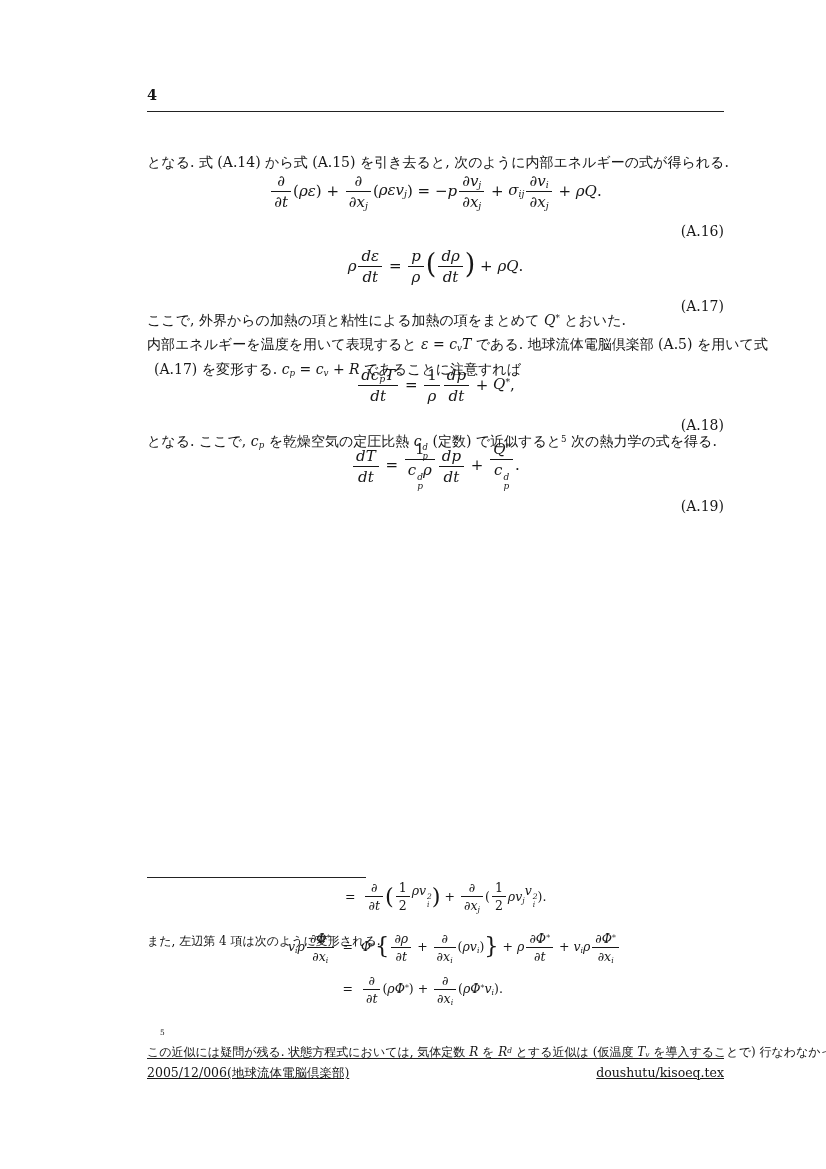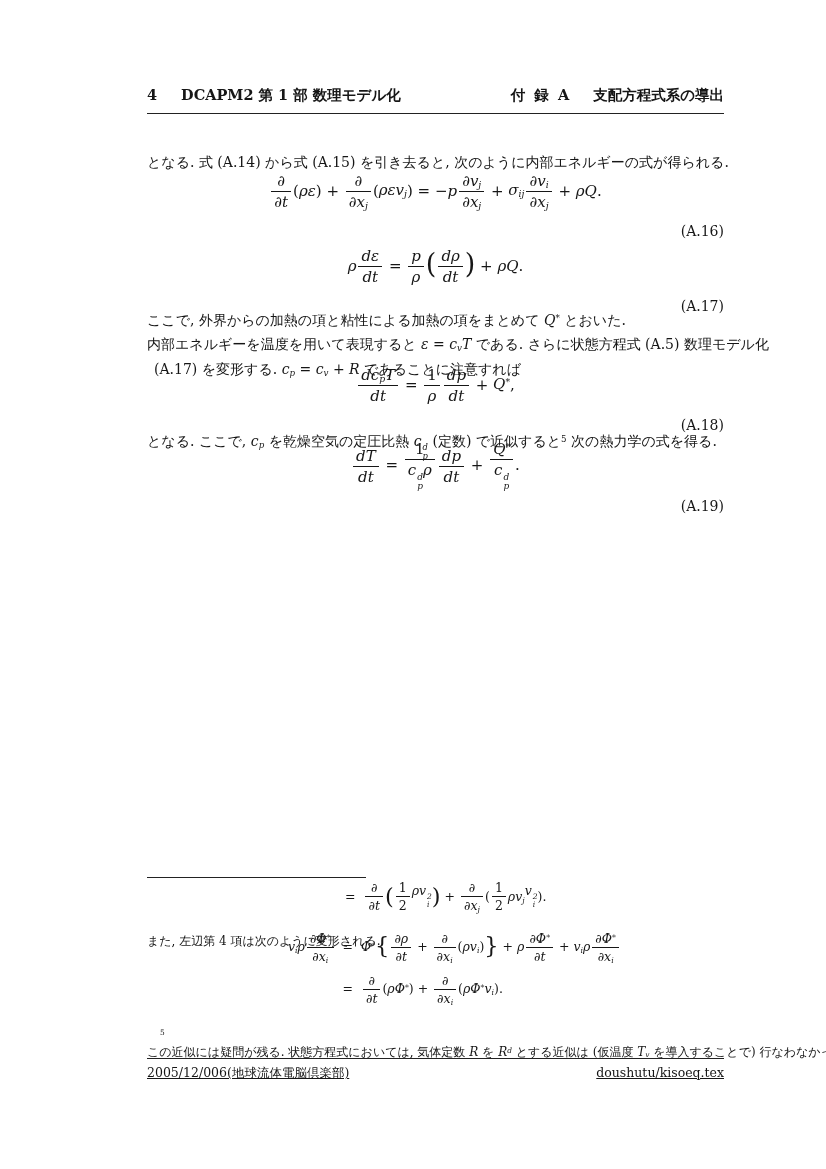--- a/index.html
+++ b/index.html
@@ -47,42 +47,37 @@
   .ftr{position:absolute;top:1058px;left:147px;width:577px;border-top:1.1px solid #222;
        padding-top:6px;display:flex;justify-content:space-between;font-size:12.5px;text-decoration:underline;}
 </style>
 </head>
 <body>
 
 <div class="page">
 
   <div class="hdr">
     <span class="pgnum">4</span>
-    <span>DCAPM2 第 1 部 数理モデル化</span>
-    <span class="right">
-      <span class="applabel">付 録 A</span>
-      <span>支配方程式系の導出</span>
-    </span>
   </div>
 
   <p class="para" style="top:138px;"><span class="tok">となる. 式 (A.14) から式 (A.15) を引き去ると, 次のように内部エネルギーの式が得られる.</span></p>
 
   <div class="eq" style="top:166px;height:50px;">
     <span><span class="frac"><span class="num"><span class="tok it">∂</span></span><span class="den"><span class="tok it">∂t</span></span></span><span class="tok">(</span><span class="tok it">ρε</span><span class="tok">) + </span><span class="frac"><span class="num"><span class="tok it">∂</span></span><span class="den"><span class="tok it">∂x<sub>j</sub></span></span></span><span class="tok">(</span><span class="tok it">ρεv<sub>j</sub></span><span class="tok">) = −</span><span class="tok it">p</span><span class="frac"><span class="num"><span class="tok it">∂v<sub>j</sub></span></span><span class="den"><span class="tok it">∂x<sub>j</sub></span></span></span><span class="tok"> + </span><span class="tok it">σ<sub>ij</sub></span><span class="frac"><span class="num"><span class="tok it">∂v<sub>i</sub></span></span><span class="den"><span class="tok it">∂x<sub>j</sub></span></span></span><span class="tok"> + </span><span class="tok it">ρQ</span><span class="tok">.</span></span>
     <span class="eqnum">(A.16)</span>
   </div>
 
 
   <div class="eq" style="top:240px;height:52px;">
     <span><span class="tok it">ρ</span><span class="frac"><span class="num"><span class="tok it">dε</span></span><span class="den"><span class="tok it">dt</span></span></span><span class="tok"> = </span><span class="frac"><span class="num"><span class="tok it">p</span></span><span class="den"><span class="tok it">ρ</span></span></span><span class="tok big">(</span><span class="frac"><span class="num"><span class="tok it">dρ</span></span><span class="den"><span class="tok it">dt</span></span></span><span class="tok big">)</span><span class="tok"> + </span><span class="tok it">ρQ</span><span class="tok">.</span></span>
     <span class="eqnum">(A.17)</span>
   </div>
 
   <p class="para" style="top:296px;"><span class="tok">ここで, 外界からの加熱の項と粘性による加熱の項をまとめて </span><span class="tok it">Q<sup>*</sup></span><span class="tok"> とおいた.</span></p>
-  <p class="para" style="top:320px;"><span class="tok">内部エネルギーを温度を用いて表現すると </span><span class="tok it">ε</span><span class="tok"> = </span><span class="tok it">c<sub>v</sub></span><span class="tok it">T</span><span class="tok"> である. さらに状態方程式 (A.5) 数理モデル化</span></p>
+  <p class="para" style="top:320px;"><span class="tok">内部エネルギーを温度を用いて表現すると </span><span class="tok it">ε</span><span class="tok"> = </span><span class="tok it">c<sub>v</sub></span><span class="tok it">T</span><span class="tok"> である. 地球流体電脳倶楽部 (A.5) を用いて式</span></p>
   <p class="para" style="top:345px;margin-left:7px;"><span class="tok">(A.17) を変形する. </span><span class="tok it">c<sub>p</sub></span><span class="tok"> = </span><span class="tok it">c<sub>v</sub></span><span class="tok"> + </span><span class="tok it">R</span><span class="tok"> であることに注意すれば</span></p>
 
   <div class="eq" style="top:361px;height:48px;">
     <span><span class="frac"><span class="num"><span class="tok it">dc<sub>p</sub></span><span class="tok it">T</span></span><span class="den"><span class="tok it">dt</span></span></span><span class="tok"> = </span><span class="frac"><span class="num"><span class="tok">1</span></span><span class="den"><span class="tok it">ρ</span></span></span><span class="frac"><span class="num"><span class="tok it">dp</span></span><span class="den"><span class="tok it">dt</span></span></span><span class="tok"> + </span><span class="tok it">Q<sup>*</sup></span><span class="tok">,</span></span>
     <span class="eqnum">(A.18)</span>
   </div>
 
   <p class="para" style="top:417px;"><span class="tok">となる. ここで, </span><span class="tok it">c<sub>p</sub></span><span class="tok"> を乾燥空気の定圧比熱 </span><span class="tok it">c<span class="stack"><span>d</span><span>p</span></span></span><span class="tok"> (定数) で近似すると</span><span class="tok"><sup>5</sup></span><span class="tok"> 次の熱力学の式を得る.</span></p>
 
   <div class="eq" style="top:440px;height:52px;">

